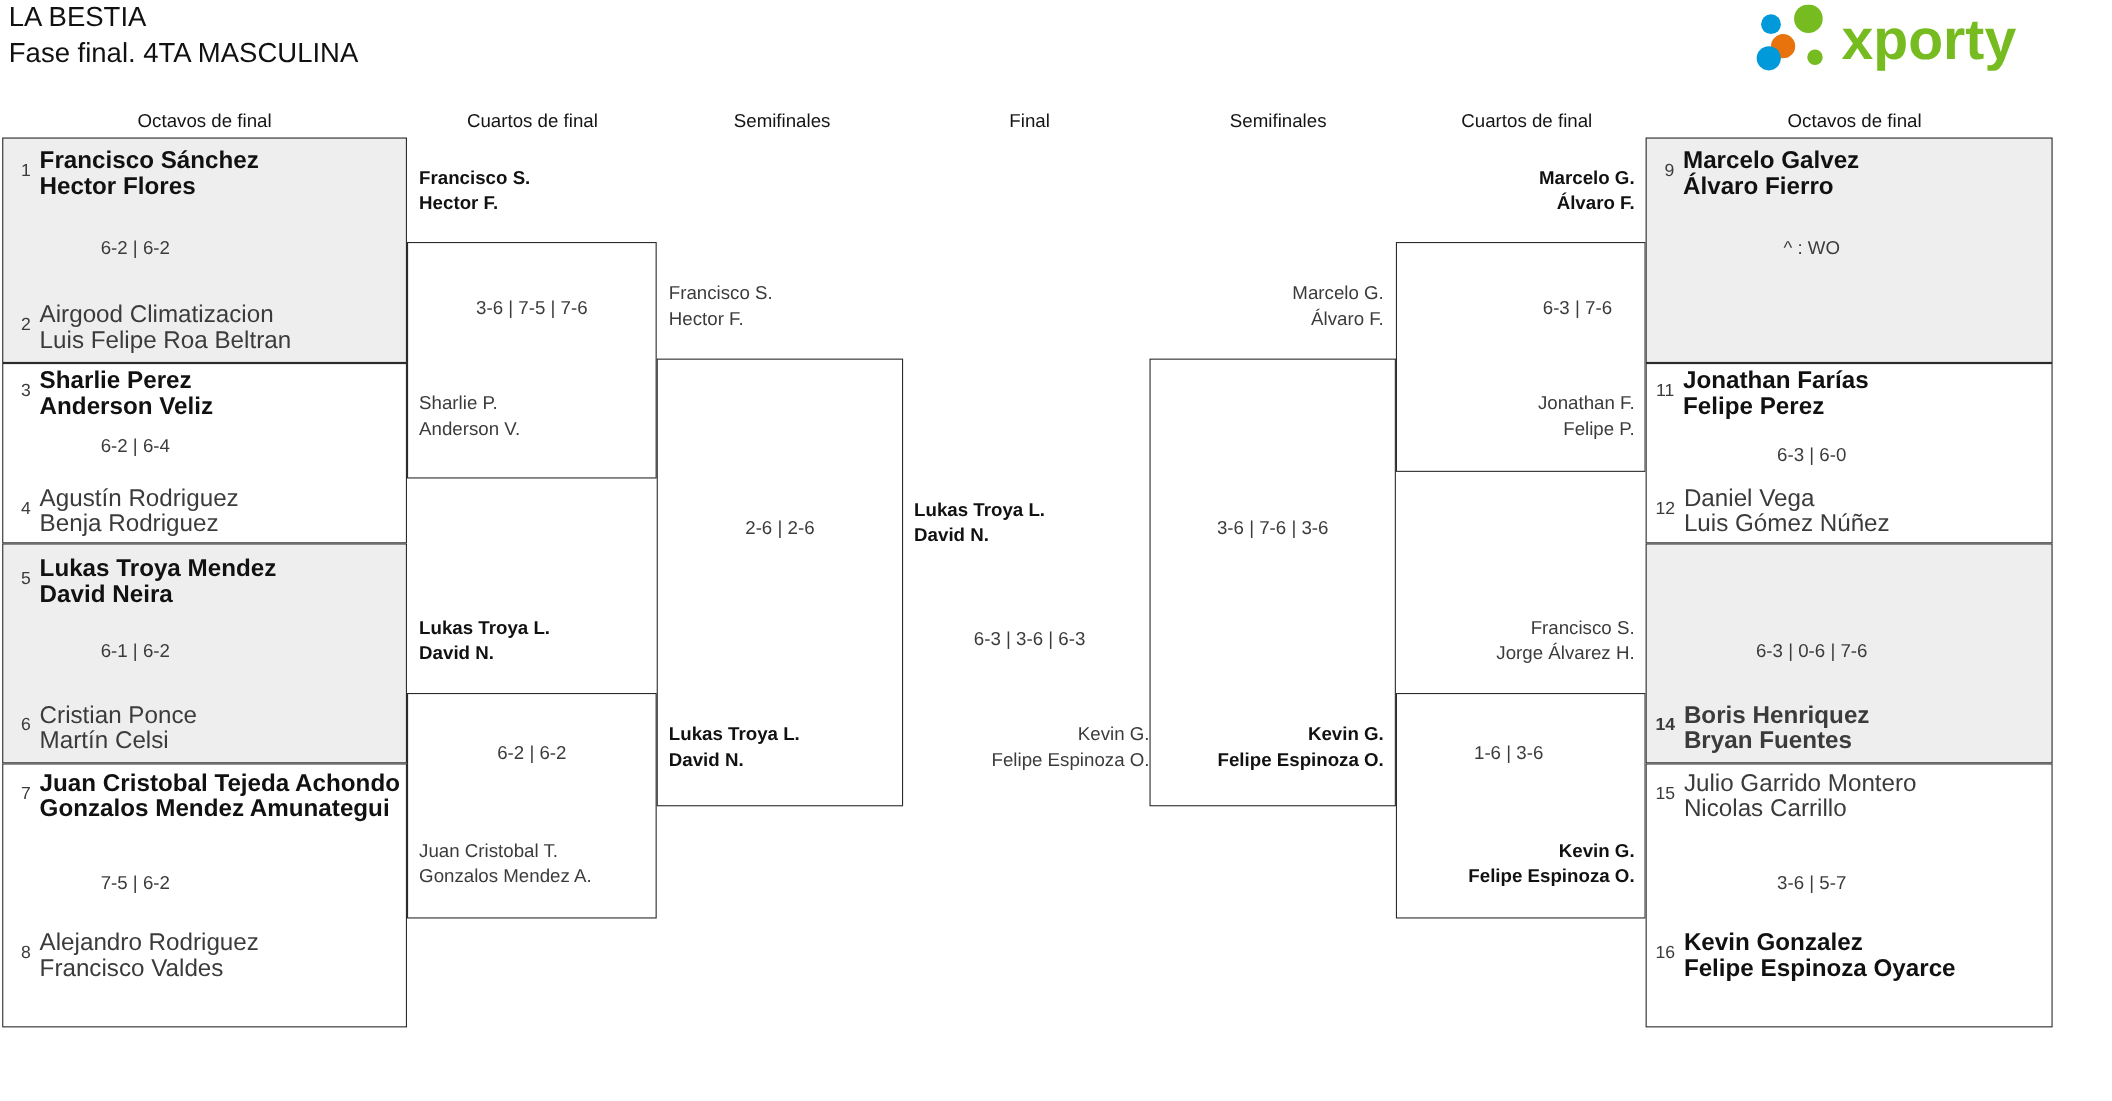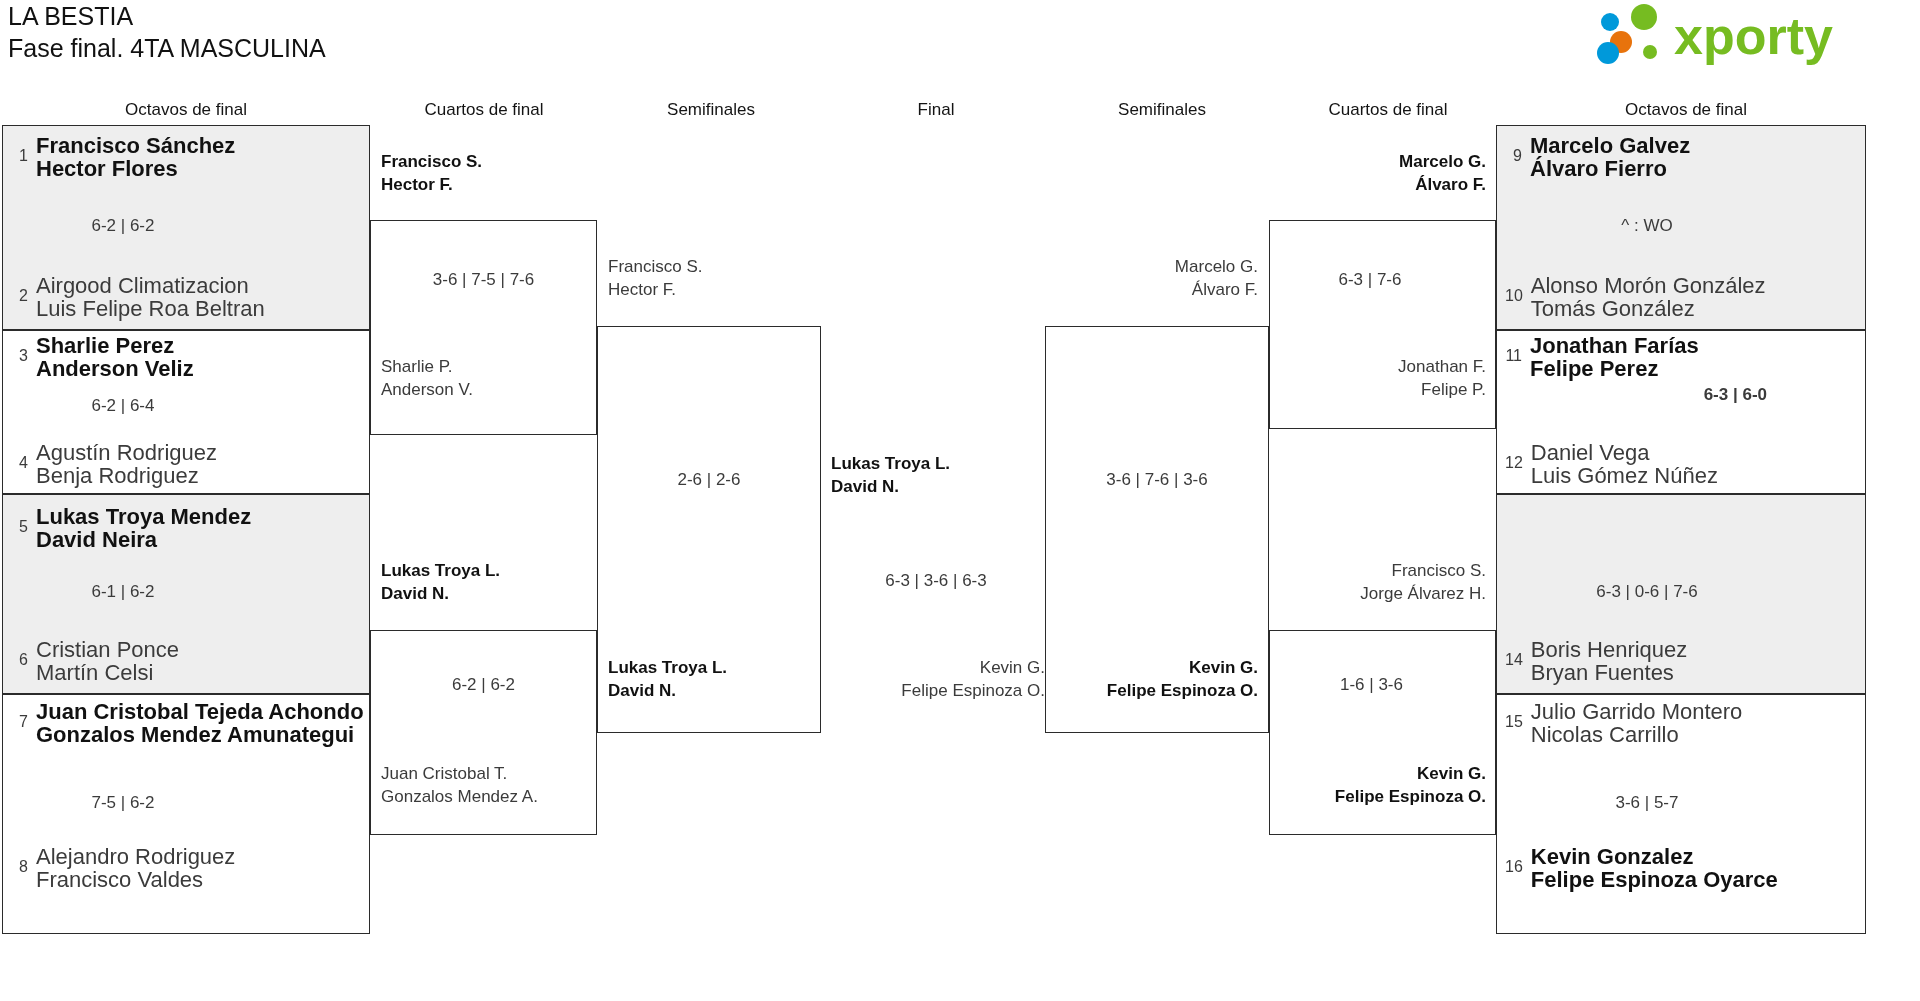--- a/index.html
+++ b/index.html
@@ -292,21 +292,21 @@
     <span>Felipe Espinoza O.</span>
   </div>
 
   <div class="box nofill" style="left:1269px; top:220px; width:227px; height:209px;"></div>
   <div class="box nofill" style="left:1269px; top:630px; width:227px; height:205px;"></div>
 
   <div class="slot right winner" style="left:1266px; top:150px; width:220px;">
     <span>Marcelo G.</span><br>
     <span>Álvaro F.</span>
   </div>
-  <div class="score" style="left:1269px; top:269px; width:202px; text-align:center;">6-3 | 7-6</div>
+  <div class="score" style="left:1333px; top:269px; width:202px; text-align:center;">6-3 | 7-6</div>
   <div class="slot right" style="left:1266px; top:355px; width:220px;">
     <span>Jonathan F.</span><br>
     <span>Felipe P.</span>
   </div>
 
   <div class="slot right" style="left:1266px; top:559px; width:220px;">
     <span>Francisco S.</span><br>
     <span>Jorge Álvarez H.</span>
   </div>
   <div class="score" style="left:1269px; top:674px; width:205px; text-align:center;">1-6 | 3-6</div>
@@ -317,50 +317,43 @@
 
   <div class="r1 shaded" style="left:1496px; top:125px; width:370px; height:205px;">
     <div class="seeded-team" style="left:8px; top:8px;">
       <span class="seed">9</span>
       <span class="team-names winner">
         <span>Marcelo Galvez</span><br>
         <span>Álvaro Fierro</span>
       </span>
     </div>
     <div class="score" style="left:30px; top:89px; width:240px; text-align:center;">^ : WO</div>
-    <div class="seeded-team" style="left:8px; top:148px;">
-      <span class="seed">10</span>
-      <span class="team-names">
-        <span>Alonso Morón González</span><br>
-        <span>Tomás González</span>
-      </span>
-    </div>
   </div>
 
   <div class="r1 plain" style="left:1496px; top:330px; width:370px; height:164px;">
     <div class="seeded-team" style="left:8px; top:3px;">
       <span class="seed">11</span>
       <span class="team-names winner">
         <span>Jonathan Farías</span><br>
         <span>Felipe Perez</span>
       </span>
     </div>
-    <div class="score" style="left:30px; top:53px; width:240px; text-align:right;font-weight:bold;">6-3 | 6-0</div>
+    <div class="score" style="left:30px; top:72px; width:240px; text-align:center;">6-3 | 6-0</div>
     <div class="seeded-team" style="left:8px; top:110px;">
       <span class="seed">12</span>
       <span class="team-names">
         <span>Daniel Vega</span><br>
         <span>Luis Gómez Núñez</span>
       </span>
     </div>
   </div>
 
   <div class="r1 shaded" style="left:1496px; top:494px; width:370px; height:200px;">
     <div class="score" style="left:30px; top:86px; width:240px; text-align:center;">6-3 | 0-6 | 7-6</div>
-    <div class="seeded-team" style="left:8px; top:143px;">
+    <div class="seeded-team" style="left:8px; top:143px;font-weight:bold;">
       <span class="seed">14</span>
       <span class="team-names">
         <span>Boris Henriquez</span><br>
         <span>Bryan Fuentes</span>
       </span>
     </div>
   </div>
 
   <div class="r1 plain" style="left:1496px; top:694px; width:370px; height:240px;">
     <div class="seeded-team" style="left:8px; top:5px;">

